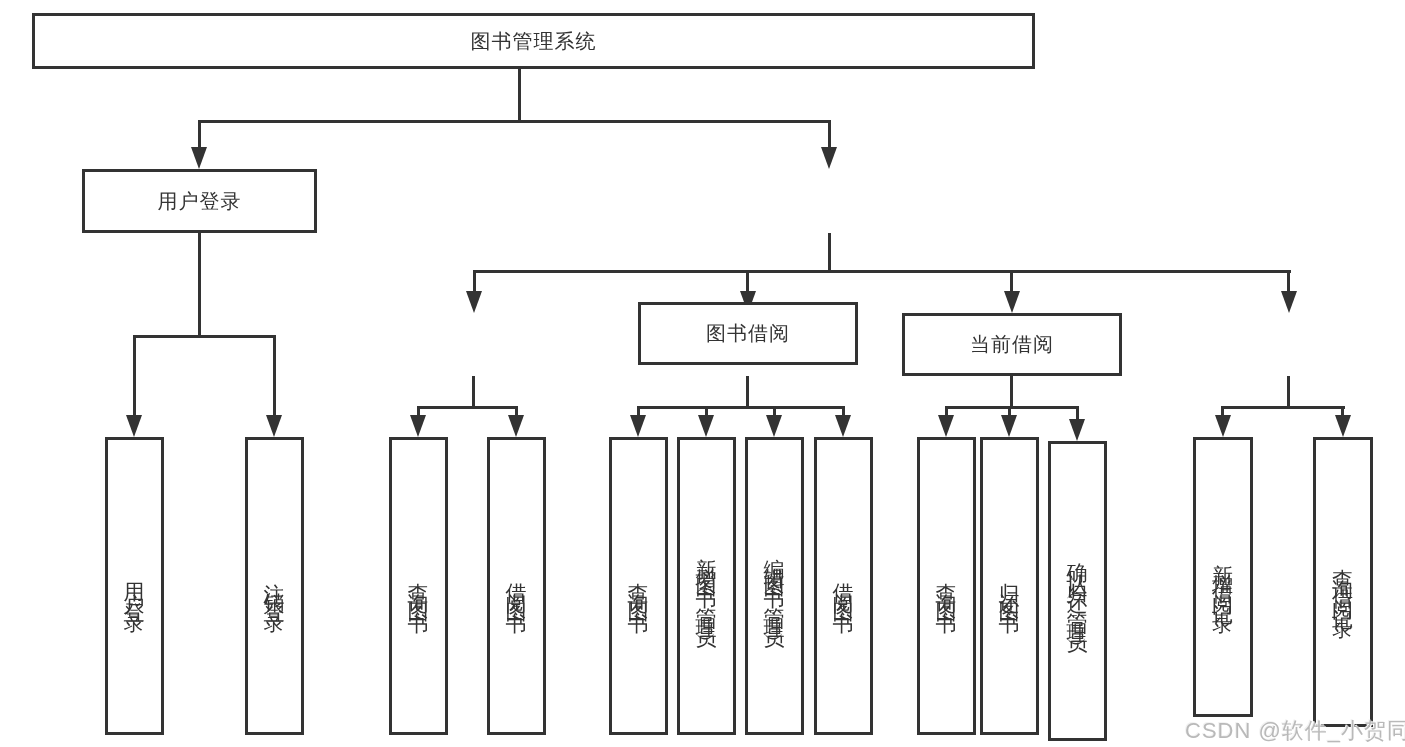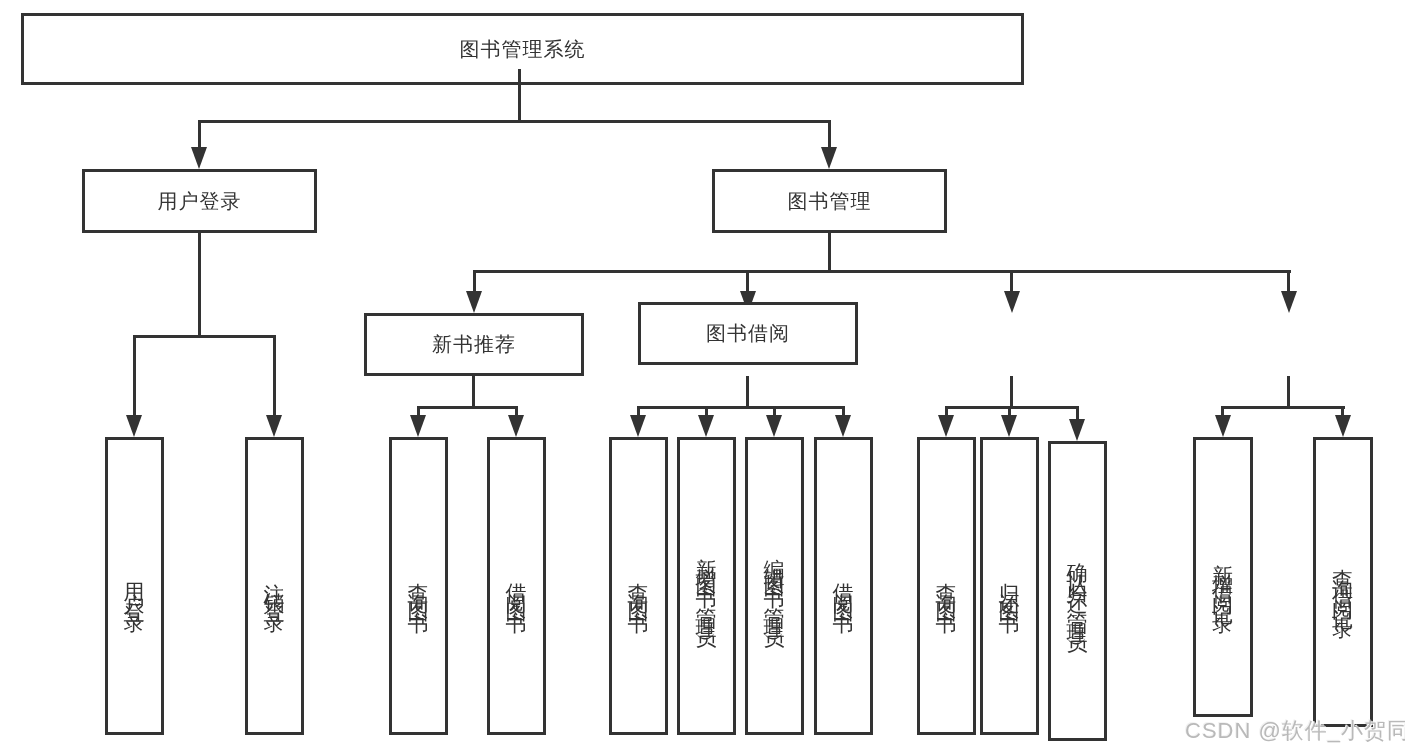--- a/index.html
+++ b/index.html
@@ -48,52 +48,51 @@
     text-shadow:1px 1px 0 #ffffff,-1px -1px 0 #f2f2f2;
     z-index:5;
     white-space:nowrap;
   }
 </style>
 </head>
 <body>
 
 <div class="canvas">
 
-  <div class="box hbox" style="left:21px;top:13px;width:1003px;height:72px">图书管理系统</div>
+  <div class="box hbox" style="left:32px;top:13px;width:1003px;height:56px">图书管理系统</div>
 
   <div class="vl" style="left:518px;top:69px;height:53px"></div>
   <div class="hl" style="left:198px;top:120px;width:633px"></div>
   <div class="vl" style="left:198px;top:120px;height:30px"></div>
   <div class="arw" style="left:191px;top:147px"></div>
   <div class="vl" style="left:828px;top:120px;height:30px"></div>
   <div class="arw" style="left:821px;top:147px"></div>
 
   <div class="box hbox" style="left:82px;top:169px;width:235px;height:64px">用户登录</div>
-  <div class="box hbox" style="left:712px;top:169px;width:235px;height:64px">图书管理</div>
 
   <div class="vl" style="left:198px;top:233px;height:104px"></div>
   <div class="hl" style="left:133px;top:335px;width:143px"></div>
   <div class="vl" style="left:133px;top:335px;height:85px"></div>
   <div class="arw" style="left:126px;top:415px"></div>
   <div class="vl" style="left:273px;top:335px;height:85px"></div>
   <div class="arw" style="left:266px;top:415px"></div>
 
   <div class="vl" style="left:828px;top:233px;height:39px"></div>
   <div class="hl" style="left:473px;top:270px;width:818px"></div>
   <div class="vl" style="left:473px;top:270px;height:25px"></div>
   <div class="arw" style="left:466px;top:291px"></div>
   <div class="vl" style="left:746px;top:270px;height:25px"></div>
   <div class="arw" style="left:740px;top:291px"></div>
   <div class="vl" style="left:1010px;top:270px;height:25px"></div>
   <div class="arw" style="left:1004px;top:291px"></div>
   <div class="vl" style="left:1287px;top:270px;height:25px"></div>
   <div class="arw" style="left:1281px;top:291px"></div>
 
-  <div class="box hbox" style="left:364px;top:313px;width:220px;height:63px">新书推荐</div>
   <div class="box hbox" style="left:638px;top:302px;width:220px;height:63px">图书借阅</div>
+  <div class="box hbox" style="left:902px;top:313px;width:220px;height:63px">当前借阅</div>
 
   <div class="vl" style="left:472px;top:376px;height:32px"></div>
   <div class="hl" style="left:417px;top:406px;width:101px"></div>
   <div class="vl" style="left:417px;top:406px;height:15px"></div>
   <div class="arw" style="left:410px;top:415px"></div>
   <div class="vl" style="left:515px;top:406px;height:15px"></div>
   <div class="arw" style="left:508px;top:415px"></div>
 
   <div class="vl" style="left:746px;top:376px;height:32px"></div>
   <div class="hl" style="left:637px;top:406px;width:208px"></div>

